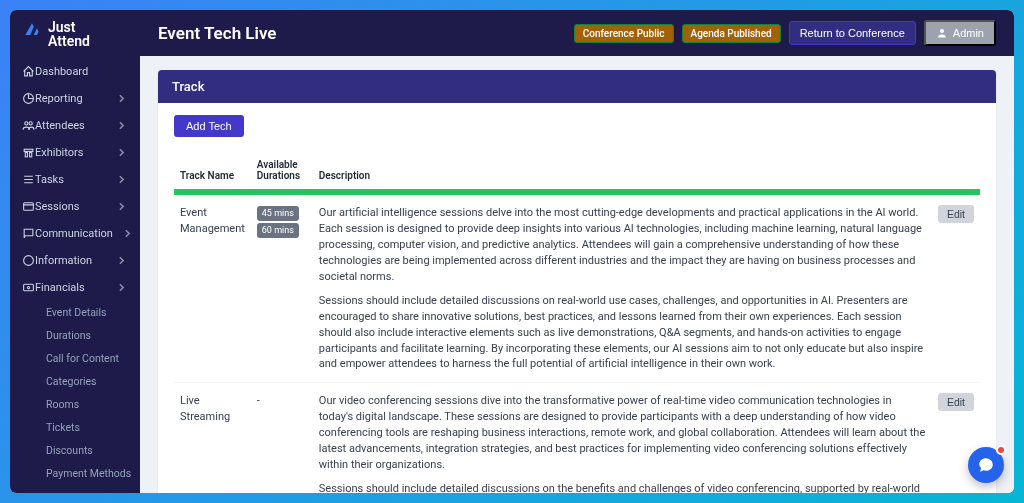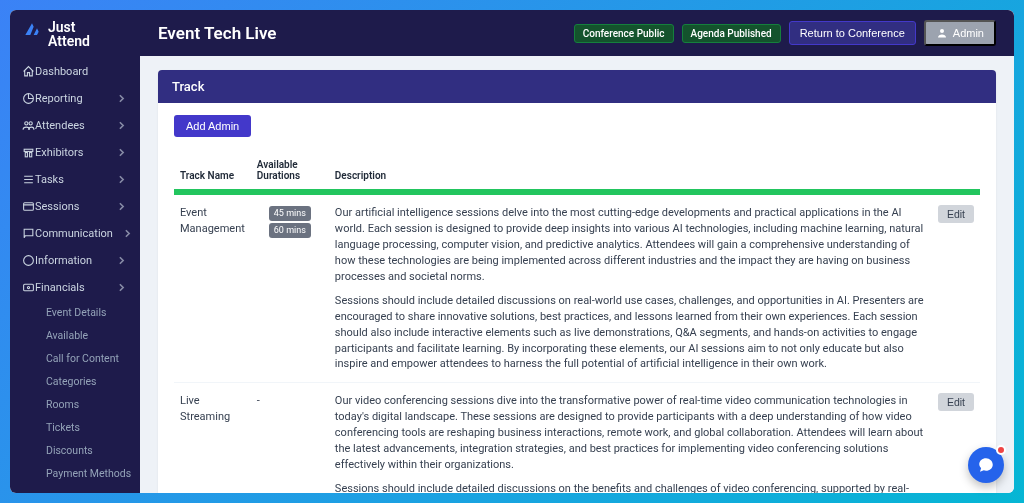--- a/index.html
+++ b/index.html
@@ -14,37 +14,37 @@
 .nav-item .ni-left{display:flex;align-items:center;}
 .nav-item svg{width:13px;height:13px;flex-shrink:0}
 .chev{opacity:.6}
 .sub-items{padding-left:28px}
 .sub-item{padding:5px 8px;cursor:pointer;color:#94a3b8;font-size:10.5px}
 .main{flex:1;display:flex;flex-direction:column;background:#eef2f7}
 .topbar{background:#1e1b4b;color:#fff;display:flex;align-items:center;justify-content:space-between;padding:10px 18px}
 .topbar h1{font-size:17px;font-weight:600}
 .top-actions{display:flex;align-items:center;gap:8px}
 .badge{font-size:10px;padding:3px 8px;border-radius:3px;font-weight:500}
-.badge-green{background:#14532d;color:#fff;border:1px solid #15803d}
+.badge-green{background:#a16207;color:#fff;border:1px solid #15803d}
 .btn-topbar{background:#312e81;color:#fff;border:1px solid #4338ca;padding:5px 10px;font-size:11px;border-radius:3px;cursor:pointer}
 .btn-admin{background:#9ca3af;color:#fff;padding:5px 10px;font-size:11px;border-radius:3px;cursor:pointer;display:flex;align-items:center;gap:5px}
 .content{flex:1;padding:14px 18px;overflow-y:auto}
 .card{background:#fff;border-radius:4px;box-shadow:0 1px 2px rgba(0,0,0,.08)}
 .card-header{background:#312e81;color:#fff;padding:9px 14px;font-size:13px;font-weight:500;border-radius:4px 4px 0 0}
 .card-body{padding:12px 16px}
 .btn-add{background:#4338ca;color:#fff;border:none;padding:5px 12px;font-size:11px;border-radius:3px;cursor:pointer;margin-bottom:14px}
 table{width:100%;border-collapse:collapse;font-size:11px}
 th{text-align:left;padding:8px 6px;font-size:10px;color:#1f2937;font-weight:600;border-bottom:6px solid #22c55e;vertical-align:bottom}
 td{padding:10px 6px;vertical-align:top;border-bottom:1px solid #f1f5f9;color:#374151;line-height:1.45}
 td p{margin-bottom:8px}
 td p:last-child{margin-bottom:0}
 .col-name{width:70px}
 .col-dur{width:62px}
 .col-act{width:46px}
-.pill{display:inline-block;background:#6b7280;color:#fff;font-size:9px;padding:1px 5px;border-radius:3px;margin:1px 12px;white-space:nowrap}
+.pill{display:inline-block;background:#6b7280;color:#fff;font-size:9px;padding:1px 5px;border-radius:3px;margin:1px 0;white-space:nowrap}
 .btn-edit{background:#d1d5db;color:#374151;border:none;padding:3px 9px;font-size:10.5px;border-radius:3px;cursor:pointer}
 .chat-bubble{position:absolute;bottom:20px;right:20px;width:36px;height:36px;border-radius:50%;background:#2563eb;display:flex;align-items:center;justify-content:center;box-shadow:0 4px 10px rgba(0,0,0,.25)}
 .chat-bubble .dot{position:absolute;top:-2px;right:-2px;width:10px;height:10px;background:#ef4444;border-radius:50%;border:2px solid #fff}
 </style>
 </head>
 <body>
 
 <div class="app">
   <aside class="sidebar">
     <div class="logo">
@@ -154,21 +154,21 @@
               <circle cx="12" cy="12" r="2" fill="#1e1b4b"></circle>
             </svg>
             <span>Financials</span>
           </span>
           <svg class="chev" width="9" height="9" viewBox="0 0 24 24" fill="none" stroke="currentColor" stroke-width="3">
             <path d="M9 6l6 6-6 6"></path>
           </svg>
         </div>
         <div class="sub-items">
           <div class="sub-item">Event Details</div>
-          <div class="sub-item">Available</div>
+          <div class="sub-item">Durations</div>
           <div class="sub-item">Call for Content</div>
           <div class="sub-item">Categories</div>
           <div class="sub-item">Rooms</div>
           <div class="sub-item">Tickets</div>
           <div class="sub-item">Discounts</div>
           <div class="sub-item">Payment Methods</div>
         </div>
       </nav>
   </aside>
 
@@ -186,21 +186,21 @@
             </svg>
           <span>Admin</span>
         </button>
       </div>
     </div>
 
     <div class="content">
       <div class="card">
         <div class="card-header">Track</div>
         <div class="card-body">
-          <button class="btn-add">Add Admin</button>
+          <button class="btn-add">Add Tech</button>
           <table>
             <thead>
               <tr>
                 <th class="col-name">Track Name</th>
                 <th class="col-dur">Available Durations</th>
                 <th>Description</th>
                 <th class="col-act"></th>
               </tr>
             </thead>
             <tbody id="tbody">

